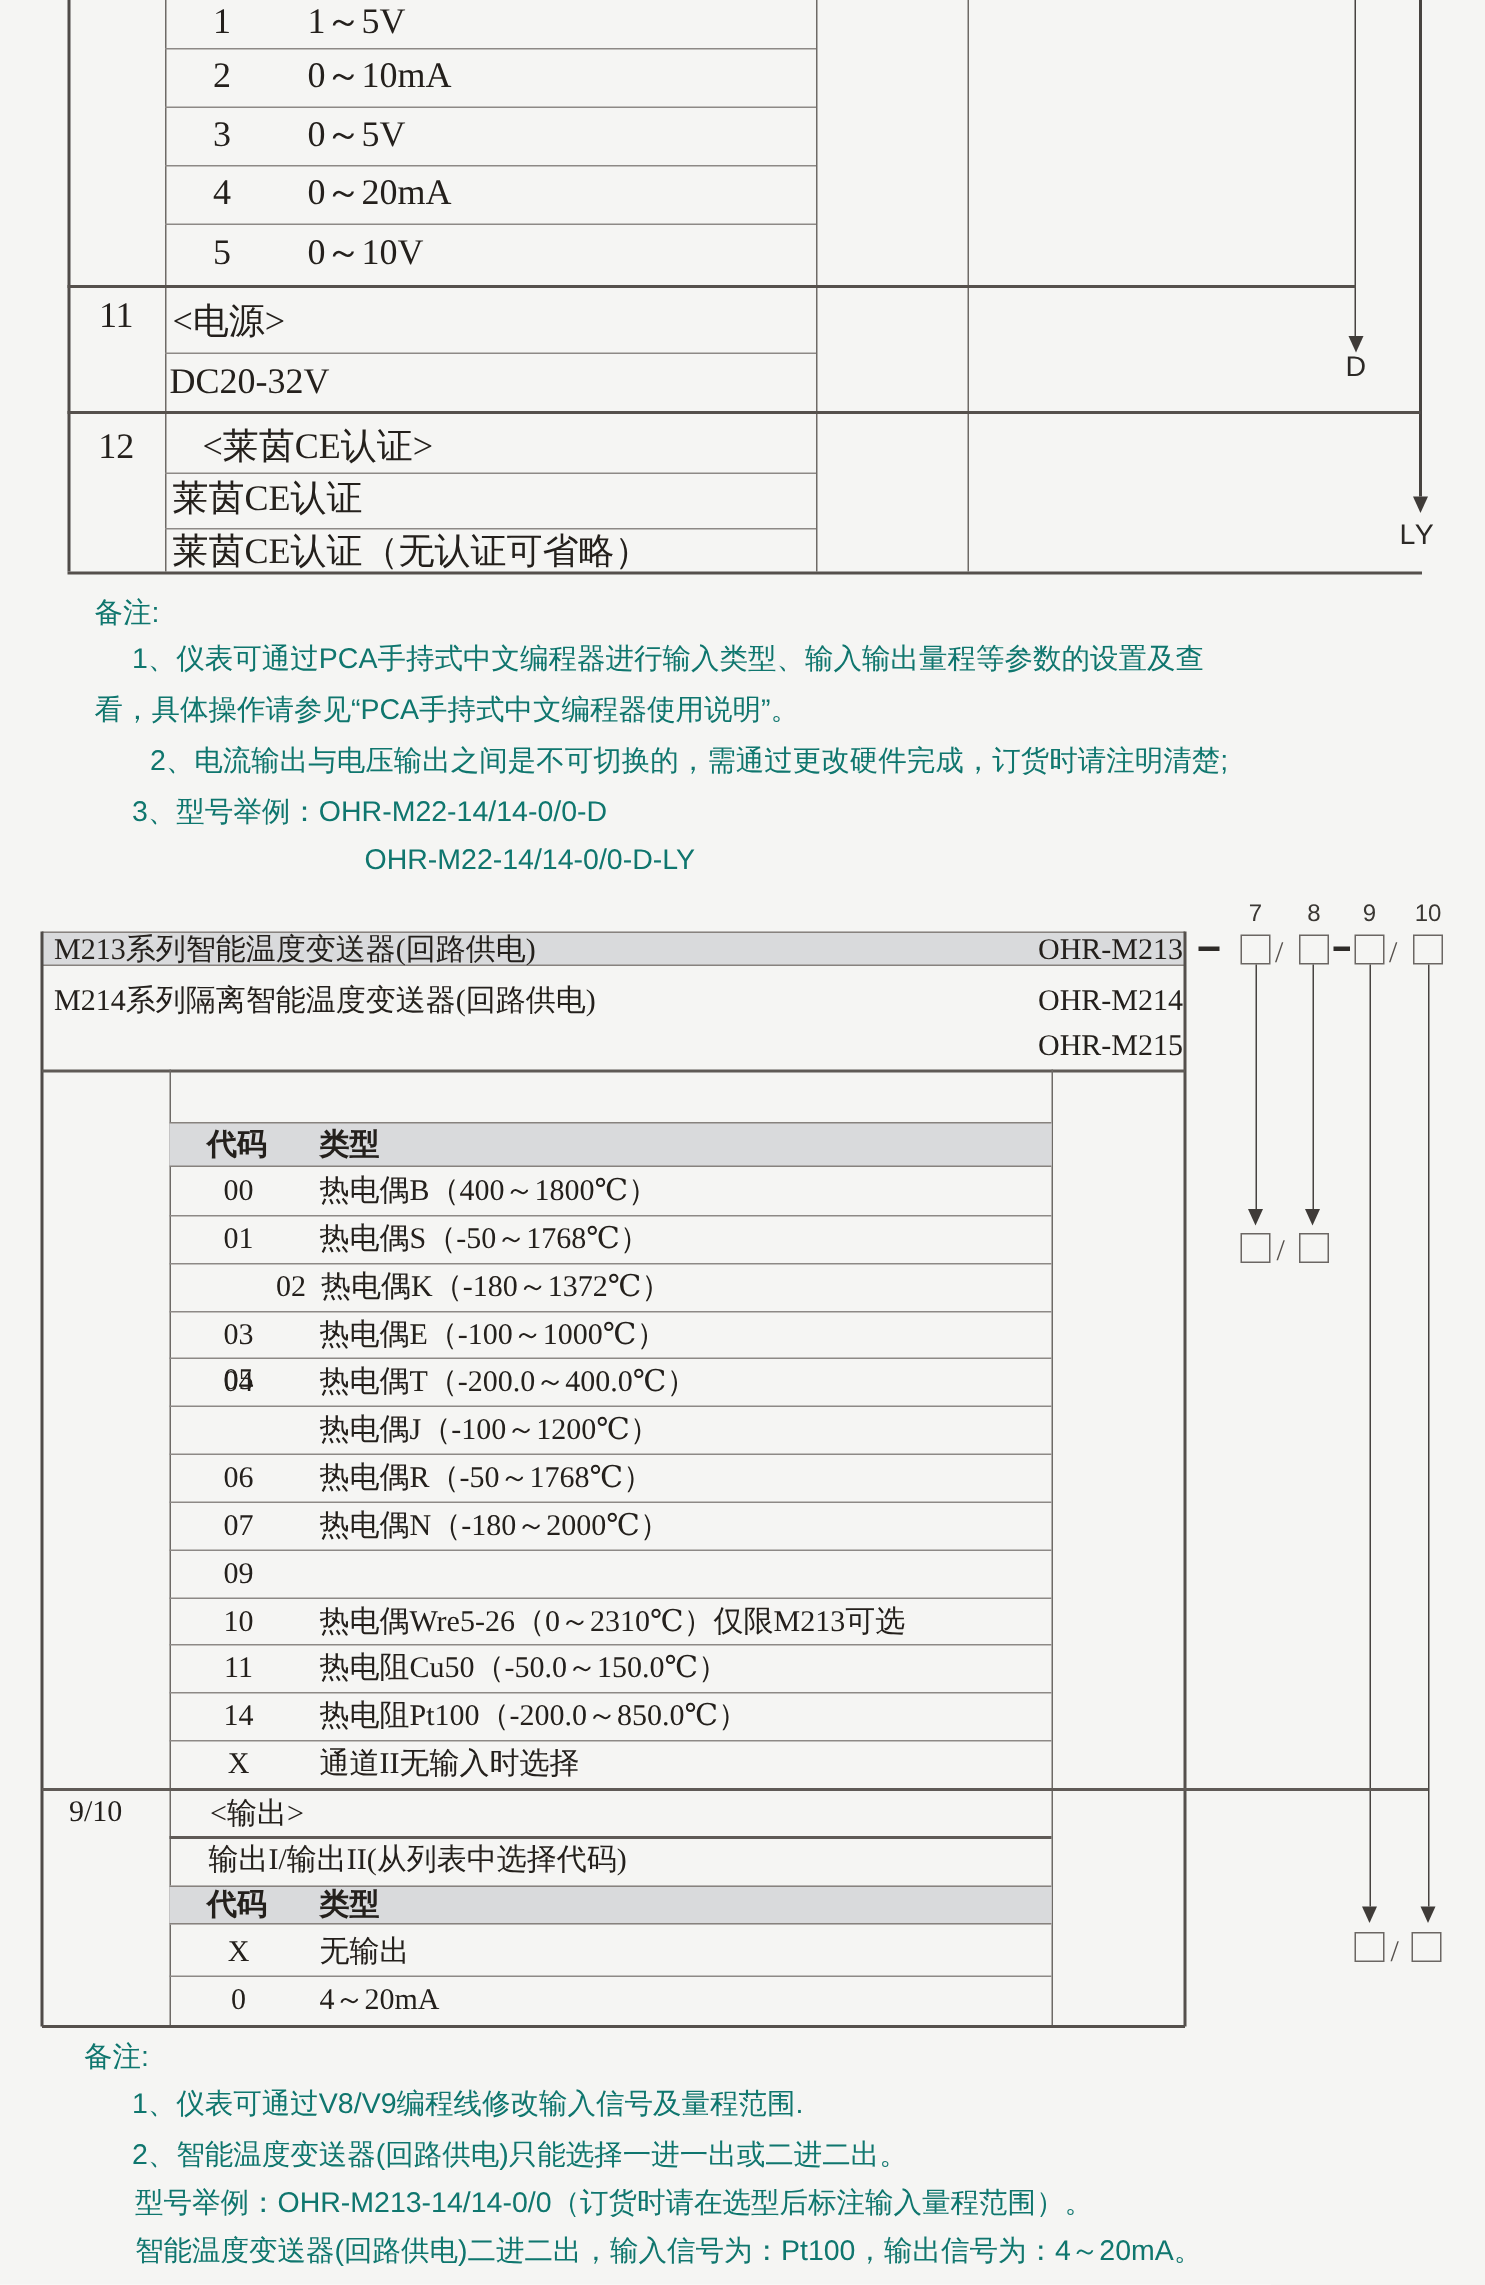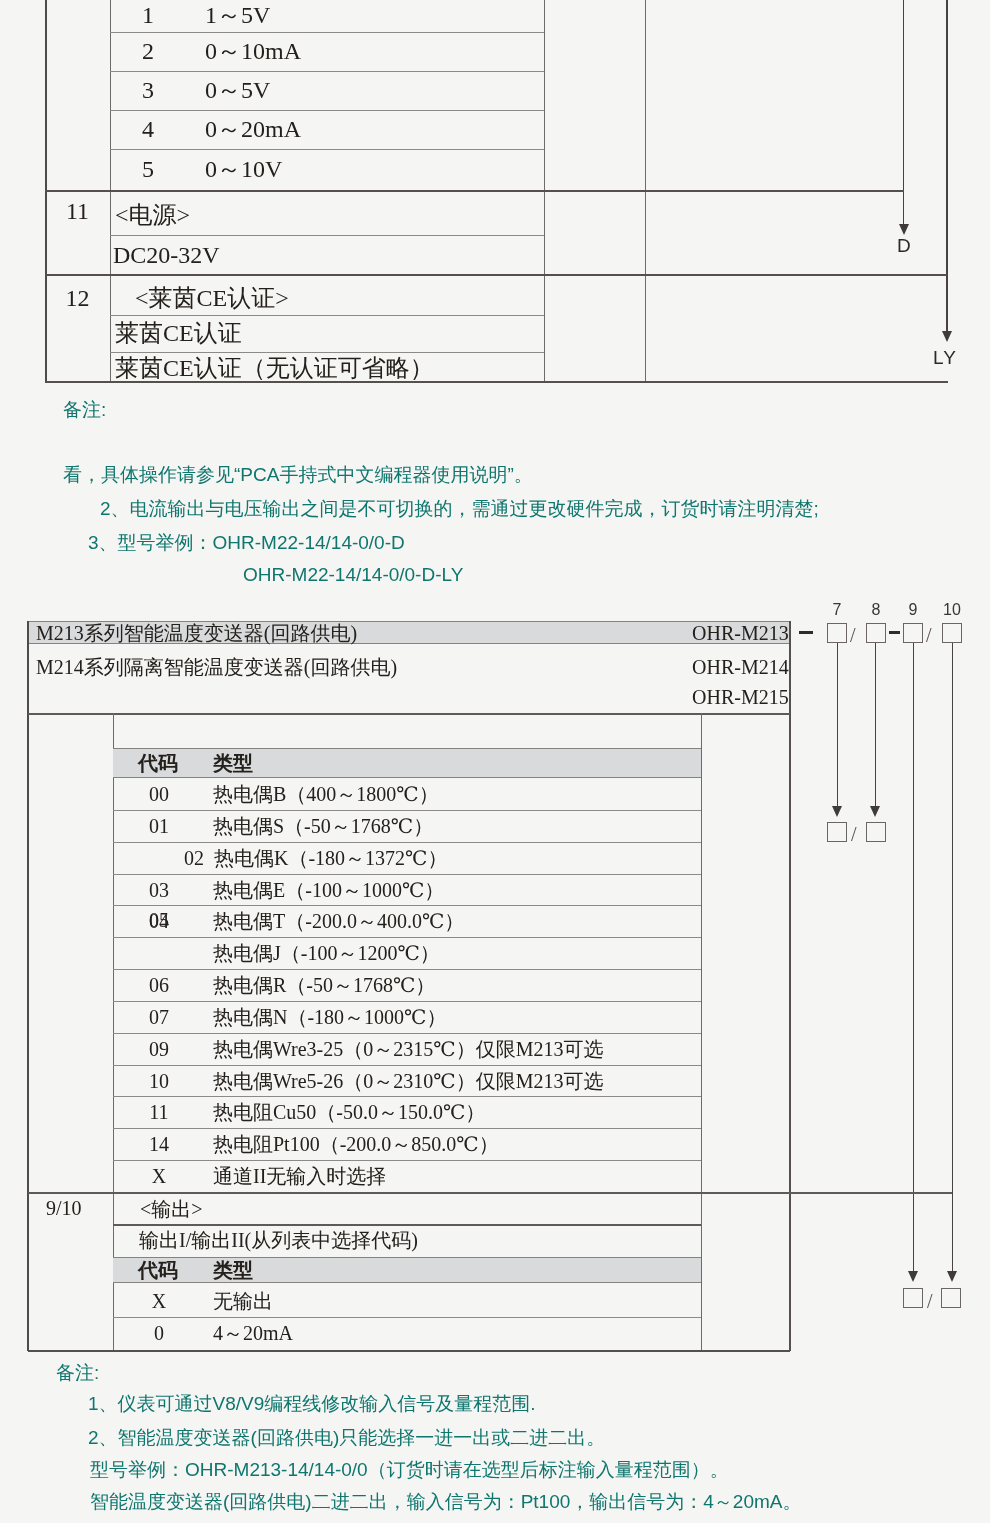--- a/index.html
+++ b/index.html
@@ -72,20 +72,21 @@
   <div class="t serif code-cell" style="left:45px;top:298px;width:65px;">12</div>
   <div class="t serif" style="left:115px;top:298px;margin-left:20px;">&lt;莱茵CE认证&gt;</div>
   <div class="hl" style="left:110px;top:315px;width:434px;"></div>
   <div class="t serif" style="left:115px;top:333px;">莱茵CE认证</div>
   <div class="hl" style="left:110px;top:352px;width:434px;"></div>
   <div class="t serif" style="left:115px;top:368px;">莱茵CE认证（无认证可省略）</div>
 
   <div class="hl thick" style="left:45px;top:381px;width:903px;"></div>
 
   <div class="t sans" style="left:63px;top:409px;">备注:</div>
+  <div class="t sans" style="left:88px;top:440px;">1、仪表可通过PCA手持式中文编程器进行输入类型、输入输出量程等参数的设置及查</div>
   <div class="t sans" style="left:63px;top:474px;">看，具体操作请参见“PCA手持式中文编程器使用说明”。</div>
   <div class="t sans" style="left:88px;top:508px;margin-left:12px;">2、电流输出与电压输出之间是不可切换的，需通过更改硬件完成，订货时请注明清楚;</div>
   <div class="t sans" style="left:88px;top:542px;">3、型号举例：OHR-M22-14/14-0/0-D</div>
   <div class="t sans" style="left:243px;top:574px;">OHR-M22-14/14-0/0-D-LY</div>
 
   <div class="band" style="left:28px;top:621px;width:762px;height:23px;"></div>
   <div class="t serif-sm" style="left:36px;top:633px;">M213系列智能温度变送器(回路供电)</div>
   <div class="t serif-sm" style="left:692px;top:633px;">OHR-M213</div>
   <div class="t serif-sm" style="left:36px;top:667px;">M214系列隔离智能温度变送器(回路供电)</div>
   <div class="t serif-sm" style="left:692px;top:667px;">OHR-M214</div>
@@ -152,23 +153,22 @@
   <div class="t serif-sm" style="left:214px;top:858px;">热电偶K（-180～1372℃）</div>
   <div class="t serif-sm code-cell" style="left:113px;top:890px;width:92px;">03</div>
   <div class="t serif-sm" style="left:213px;top:890px;">热电偶E（-100～1000℃）</div>
   <div class="t serif-sm code-cell" style="left:113px;top:921px;width:92px;">04</div>
   <div class="t serif-sm" style="left:213px;top:921px;">热电偶T（-200.0～400.0℃）</div>
   <div class="t serif-sm code-cell" style="left:113px;top:920px;width:92px;">05</div>
   <div class="t serif-sm" style="left:213px;top:953px;">热电偶J（-100～1200℃）</div>
   <div class="t serif-sm code-cell" style="left:113px;top:985px;width:92px;">06</div>
   <div class="t serif-sm" style="left:213px;top:985px;">热电偶R（-50～1768℃）</div>
   <div class="t serif-sm code-cell" style="left:113px;top:1017px;width:92px;">07</div>
-  <div class="t serif-sm" style="left:213px;top:1017px;">热电偶N（-180～1000℃）</div>
+  <div class="t serif-sm" style="left:213px;top:1017px;">热电偶N（-180～2000℃）</div>
   <div class="t serif-sm code-cell" style="left:113px;top:1049px;width:92px;">09</div>
-  <div class="t serif-sm" style="left:213px;top:1049px;">热电偶Wre3-25（0～2315℃）仅限M213可选</div>
   <div class="t serif-sm code-cell" style="left:113px;top:1081px;width:92px;">10</div>
   <div class="t serif-sm" style="left:213px;top:1081px;">热电偶Wre5-26（0～2310℃）仅限M213可选</div>
   <div class="t serif-sm code-cell" style="left:113px;top:1112px;width:92px;">11</div>
   <div class="t serif-sm" style="left:213px;top:1112px;">热电阻Cu50（-50.0～150.0℃）</div>
   <div class="t serif-sm code-cell" style="left:113px;top:1144px;width:92px;">14</div>
   <div class="t serif-sm" style="left:213px;top:1144px;">热电阻Pt100（-200.0～850.0℃）</div>
   <div class="t serif-sm code-cell" style="left:113px;top:1176px;width:92px;">X</div>
   <div class="t serif-sm" style="left:213px;top:1176px;">通道II无输入时选择</div>
 
   <div class="hl med" style="left:28px;top:1192px;width:924px;"></div>

